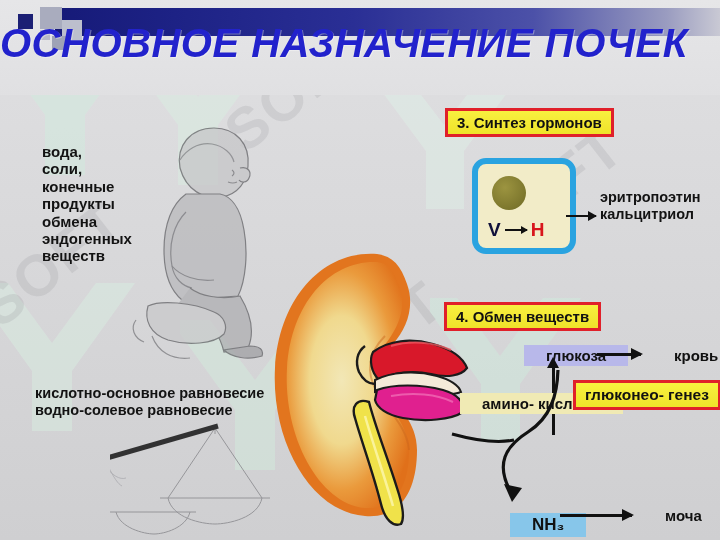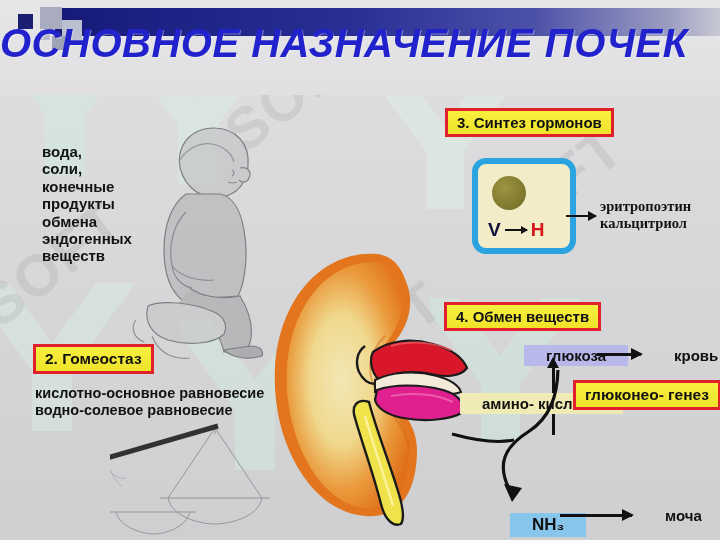--- a/index.html
+++ b/index.html
@@ -64,21 +64,21 @@
   .vh{position:absolute;left:10px;bottom:7px;width:74px;
     font-size:19px;font-weight:bold;display:flex;align-items:center;gap:4px;}
   .v-letter{color:#10103a;}
   .h-letter{color:#d8161c;}
   .mini-arrow{display:inline-block;width:22px;height:2px;background:#111;position:relative;}
   .mini-arrow:after{content:"";position:absolute;right:-1px;top:-3px;
     border-left:7px solid #111;border-top:4px solid transparent;border-bottom:4px solid transparent;}
   .arrow-out{position:absolute;left:566px;top:120px;width:30px;height:2px;background:#111;}
   .arrow-out:after{content:"";position:absolute;right:-1px;top:-4px;
     border-left:9px solid #111;border-top:5px solid transparent;border-bottom:5px solid transparent;}
-  #txt-hormone-products{left:600px;top:103px;font-size:14.5px;font-family:Liberation Serif, serif;}
+  #txt-hormone-products{left:600px;top:94px;font-size:14.5px;}
 
   
   .lbl{position:absolute;padding:2px 22px;font-weight:bold;white-space:nowrap;color:#111;}
   #lbl-glucose{left:524px;top:250px;font-size:15px;background:#b8b8ea;}
   #lbl-blood{left:652px;top:250px;font-size:15px;background:transparent;}
   .arrow-h{position:absolute;height:3px;background:#111;}
   .arrow-h:after{content:"";position:absolute;right:-2px;top:-5px;
     border-left:12px solid #111;border-top:6.5px solid transparent;border-bottom:6.5px solid transparent;}
   #arr-glucose-blood{left:597px;top:258px;width:44px;}
   #arr-nh3-urine{left:560px;top:419px;width:72px;}
@@ -176,23 +176,20 @@
     </svg>
 
     <div class="plain" id="txt-excretion">вода,
 соли,
 конечные
 продукты
 обмена
 эндогенных
 веществ</div>
 
-    <div class="hbox" id="box-homeostasis">
-      <span>2. Гомеостаз</span>
-    </div>
     <div class="plain" id="txt-homeostasis">кислотно-основное равновесие
 водно-солевое равновесие</div>
 
     <svg class="scales" viewBox="0 0 210 120">
       <g fill="none" stroke="#8c8c90" stroke-width="1">
         <path d="M105 8 L58 78 M105 8 L152 78"></path>
         <path d="M50 78 L160 78"></path>
         <path d="M58 78 C62 98 92 104 105 104 C118 104 148 98 152 78"></path>
         <path d="M0 92 L86 92"></path>
         <path d="M6 92 C10 108 34 114 44 114 C54 114 76 108 80 92"></path>

